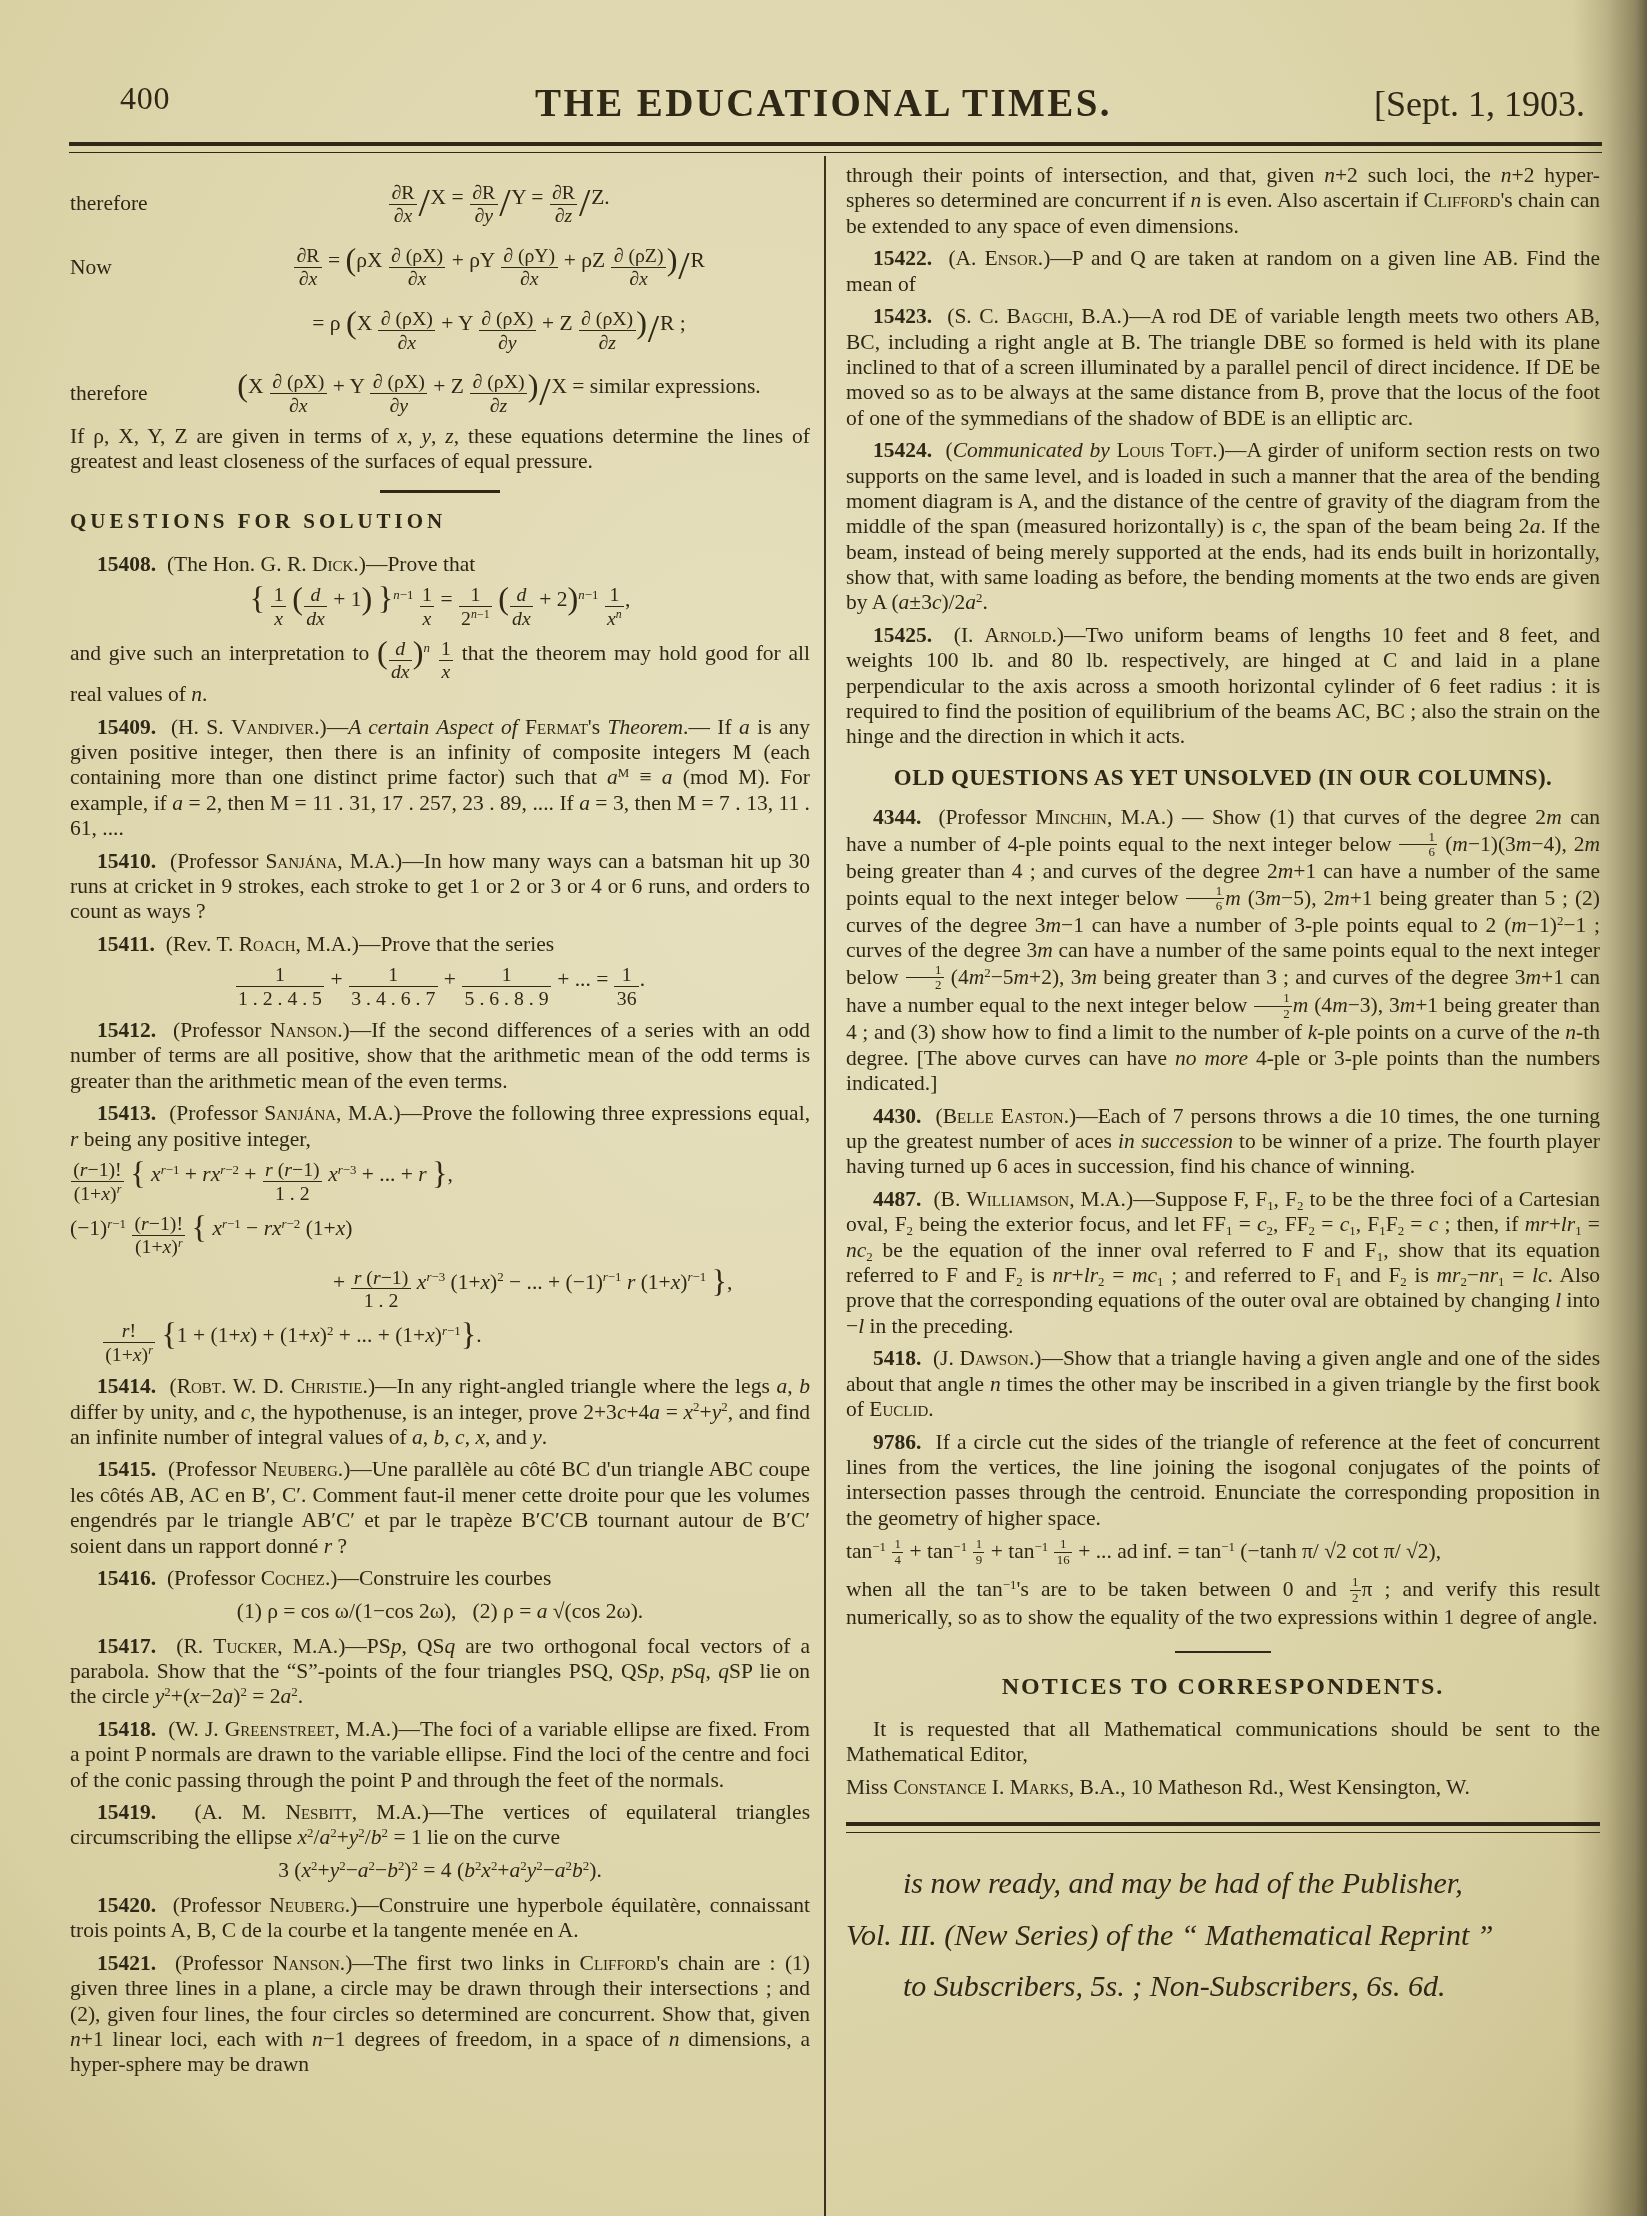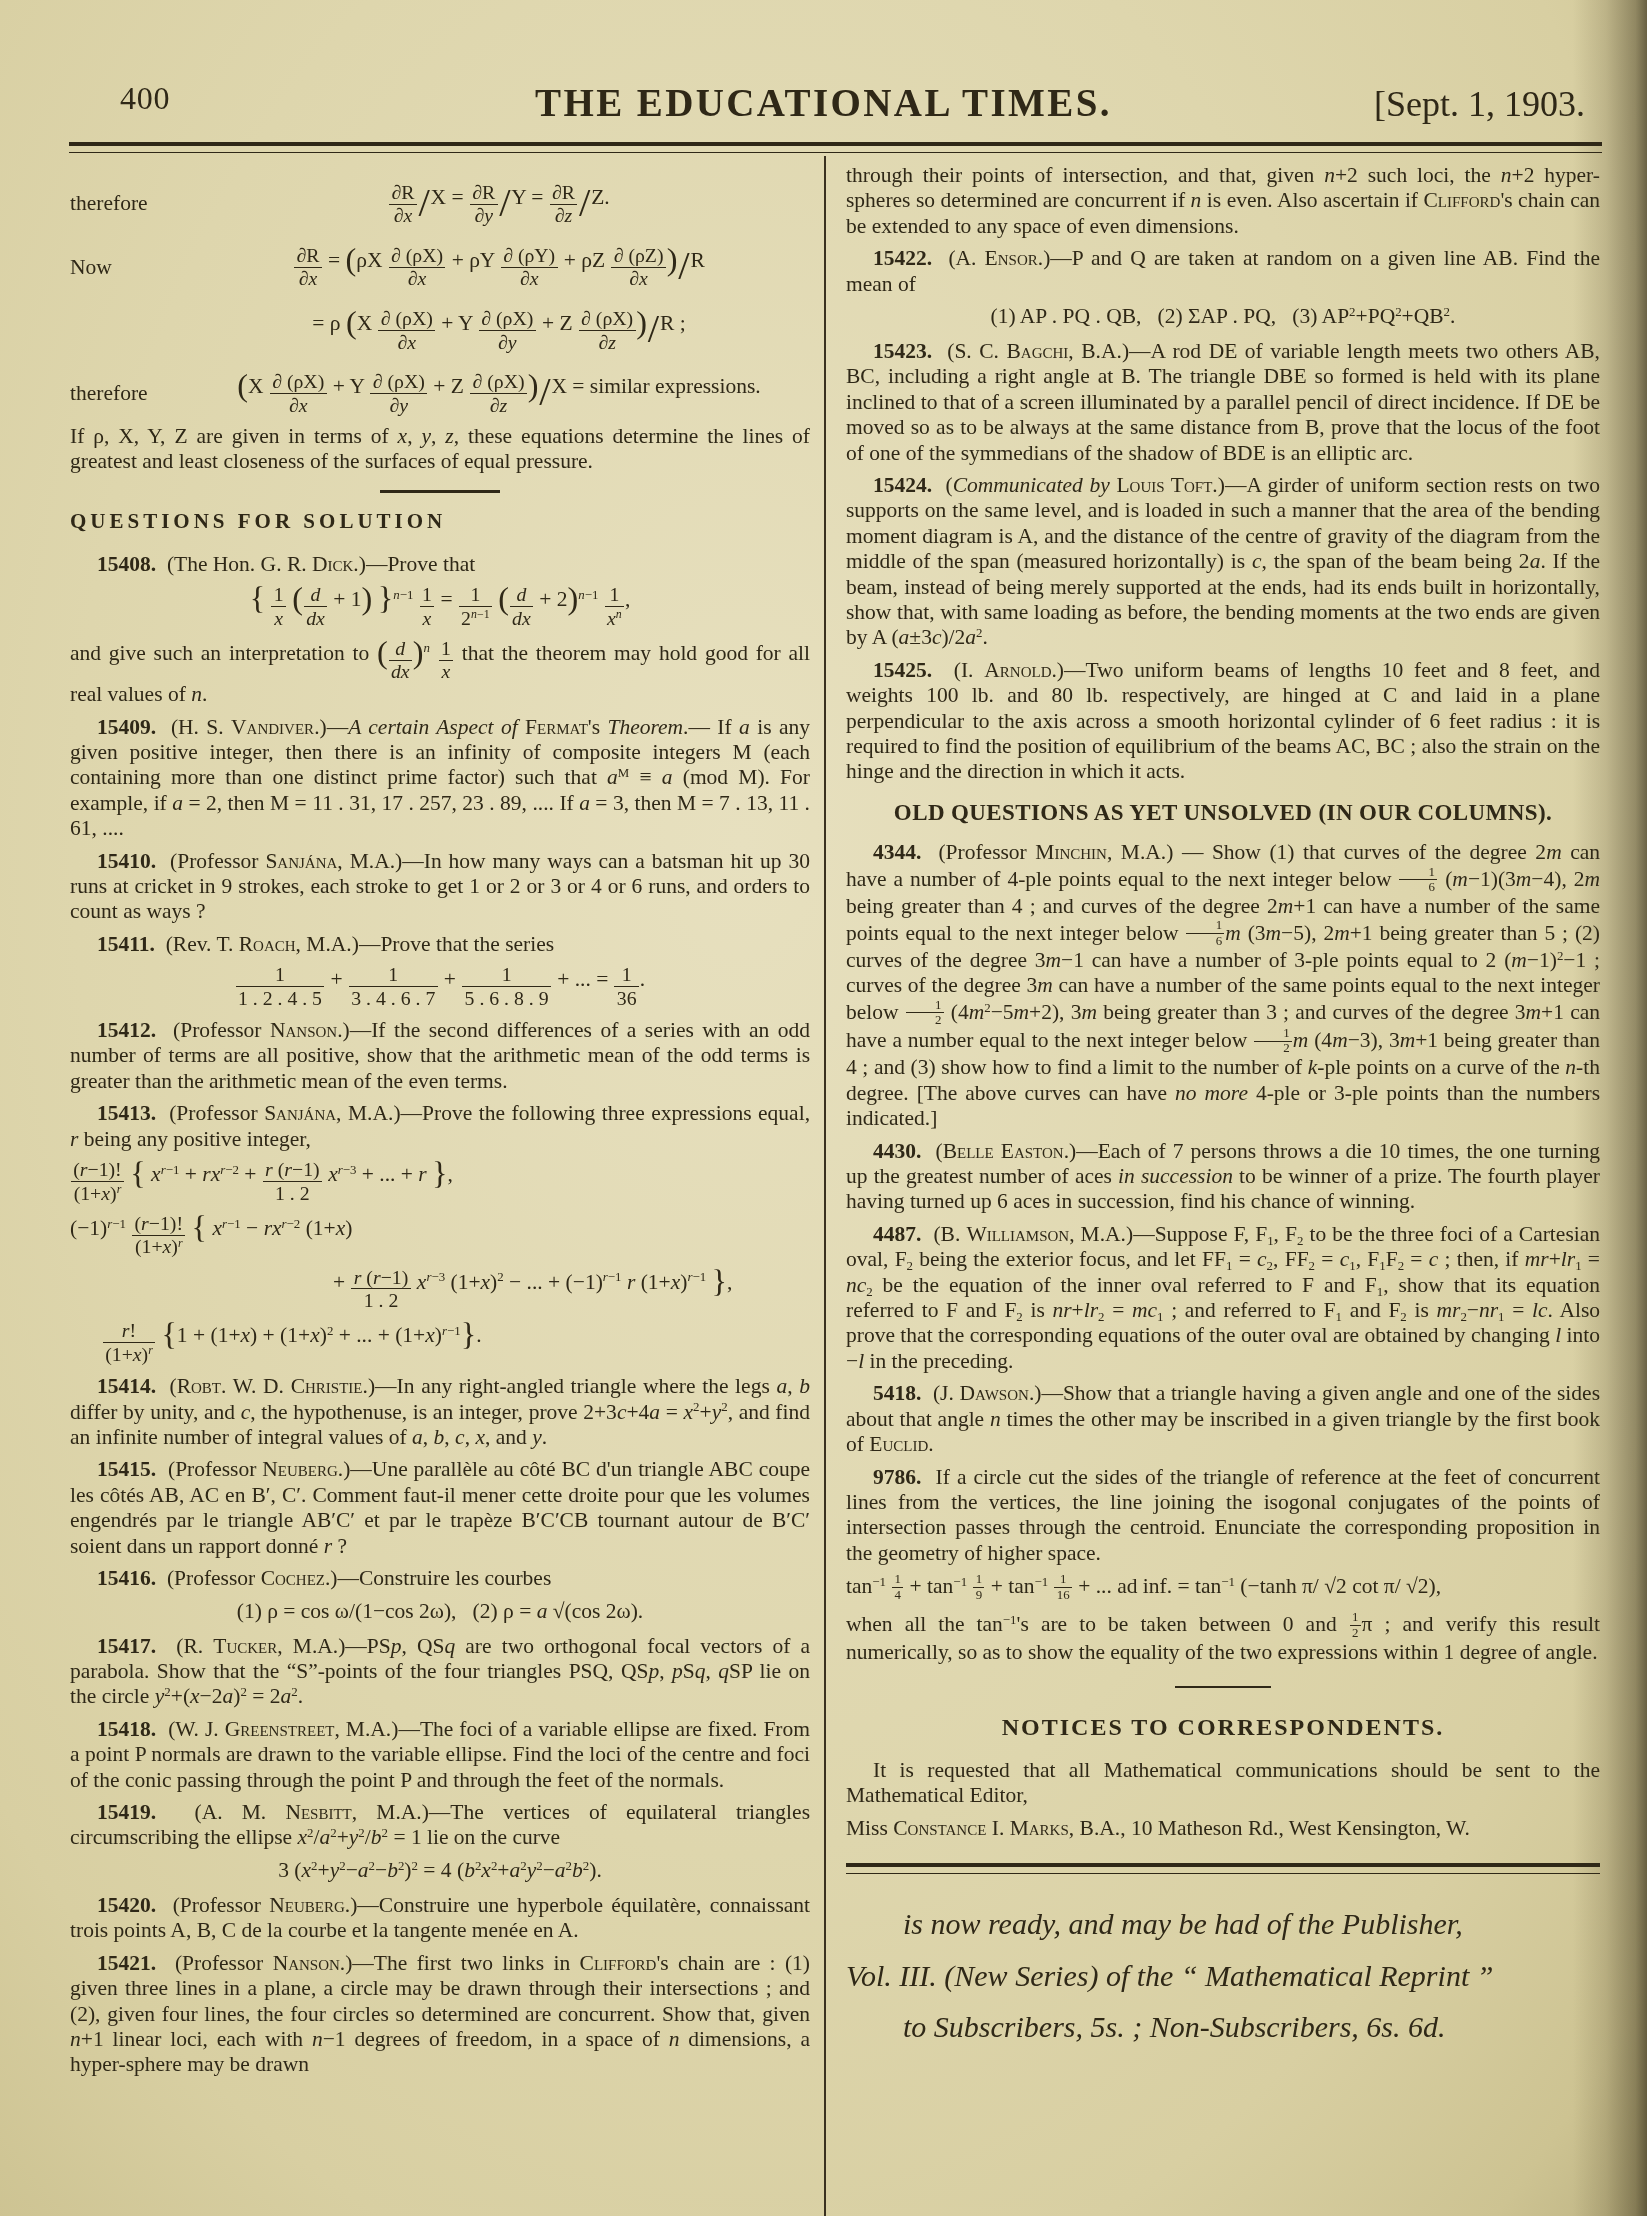--- a/index.html
+++ b/index.html
@@ -31,21 +31,21 @@
   .qc{text-indent:0;}
   .num{font-weight:700;}
   
   .eq{margin:6.4px 0 9.6px;text-align:center;text-indent:0;}
   .eq.lft{text-align:left;}
   .eq.ml1{margin-left:263px;}
   .eq.ml2{margin-left:32px;}
   
   .sec-head{font-size:21px;font-weight:700;letter-spacing:4px;text-align:left;margin:16px 0 17.5px;}
   .old-head{font-size:23px;font-weight:700;letter-spacing:0.4px;text-align:center;margin:14.3px 0 14.3px;white-space:nowrap;}
-  .not-head{font-size:24px;font-weight:700;letter-spacing:2px;text-align:center;margin:25px 0 16px;}
+  .not-head{font-size:24px;font-weight:700;letter-spacing:2px;text-align:center;margin:19px 0 16px;}
   .mini-rule{width:120px;height:3.2px;background:#2f2817;margin:16px auto 14.3px;}
   .mini-rule.mr2{width:96px;height:2.4px;margin:21px auto 19px;}
   .dbl-rule{height:6.4px;border-top:4px solid #2f2817;border-bottom:1.6px solid #2f2817;margin:22px 0 27px;}
   
   .ad{font-style:italic;font-size:30px;line-height:1.5;}
   .ad .ln{margin:0 0 6.4px 57px;}
   .ad .ln.first{margin-left:0;}
   .ad .rm{font-style:normal;}
   
   sc{font-variant:small-caps;}
@@ -130,21 +130,20 @@
 
     <p class="q"><span class="num">15421.</span>&nbsp; <span>(Professor <sc>Nanson</sc>.)—The first two links in <sc>Clifford</sc>'s chain are : (1) given three lines in a plane, a circle may be drawn through their intersections ; and (2), given four lines, the four circles so determined are concurrent. Show that, given <i>n</i>+1 linear loci, each with <i>n</i>−1 degrees of freedom, in a space of <i>n</i> dimensions, a hyper-sphere may be drawn</span></p>
 
   </div>
 
   <div class="col col-right">
 
     <p class="q qc">through their points of intersection, and that, given <i>n</i>+2 such loci, the <i>n</i>+2 hyper-spheres so determined are concurrent if <i>n</i> is even. Also ascertain if <sc>Clifford</sc>'s chain can be extended to any space of even dimensions.</p>
 
     <p class="q"><span class="num">15422.</span>&nbsp; <span>(A. <sc>Ensor</sc>.)—P and Q are taken at random on a given line AB. Find the mean of</span></p>
-    <div class="eq">(1) AP . PQ . QB,&nbsp;&nbsp; (2) ΣAP . PQ,&nbsp;&nbsp; (3) AP<sup>2</sup>+PQ<sup>2</sup>+QB<sup>2</sup>.</div>
 
     <p class="q"><span class="num">15423.</span>&nbsp; <span>(S. C. <sc>Bagchi</sc>, B.A.)—A rod DE of variable length meets two others AB, BC, including a right angle at B. The triangle DBE so formed is held with its plane inclined to that of a screen illuminated by a parallel pencil of direct incidence. If DE be moved so as to be always at the same distance from B, prove that the locus of the foot of one of the symmedians of the shadow of BDE is an elliptic arc.</span></p>
 
     <p class="q"><span class="num">15424.</span>&nbsp; <span>(<i>Communicated by</i> <sc>Louis Toft</sc>.)—A girder of uniform section rests on two supports on the same level, and is loaded in such a manner that the area of the bending moment diagram is A, and the distance of the centre of gravity of the diagram from the middle of the span (measured horizontally) is <i>c</i>, the span of the beam being 2<i>a</i>. If the beam, instead of being merely supported at the ends, had its ends built in horizontally, show that, with same loading as before, the bending moments at the two ends are given by A (<i>a</i>±3<i>c</i>)/2<i>a</i><sup>2</sup>.</span></p>
 
     <p class="q"><span class="num">15425.</span>&nbsp; <span>(I. <sc>Arnold</sc>.)—Two uniform beams of lengths 10 feet and 8 feet, and weights 100 lb. and 80 lb. respectively, are hinged at C and laid in a plane perpendicular to the axis across a smooth horizontal cylinder of 6 feet radius : it is required to find the position of equilibrium of the beams AC, BC ; also the strain on the hinge and the direction in which it acts.</span></p>
 
     <h2 class="old-head">OLD QUESTIONS AS YET UNSOLVED (IN OUR COLUMNS).</h2>
 
     <p class="q"><span class="num">4344.</span>&nbsp; <span>(Professor <sc>Minchin</sc>, M.A.) — Show (1) that curves of the degree 2<i>m</i> can have a number of 4-ple points equal to the next integer below <fr class="s"><fn>1</fn><fd>6</fd></fr> (<i>m</i>−1)(3<i>m</i>−4), 2<i>m</i> being greater than 4 ; and curves of the degree 2<i>m</i>+1 can have a number of the same points equal to the next integer below <fr class="s"><fn>1</fn><fd>6</fd></fr><i>m</i> (3<i>m</i>−5), 2<i>m</i>+1 being greater than 5 ; (2) curves of the degree 3<i>m</i>−1 can have a number of 3-ple points equal to 2 (<i>m</i>−1)<sup>2</sup>−1 ; curves of the degree 3<i>m</i> can have a number of the same points equal to the next integer below <fr class="s"><fn>1</fn><fd>2</fd></fr> (4<i>m</i><sup>2</sup>−5<i>m</i>+2), 3<i>m</i> being greater than 3 ; and curves of the degree 3<i>m</i>+1 can have a number equal to the next integer below <fr class="s"><fn>1</fn><fd>2</fd></fr><i>m</i> (4<i>m</i>−3), 3<i>m</i>+1 being greater than 4 ; and (3) show how to find a limit to the number of <i>k</i>-ple points on a curve of the <i>n</i>-th degree. [The above curves can have <i>no more</i> 4-ple or 3-ple points than the numbers indicated.]</span></p>

